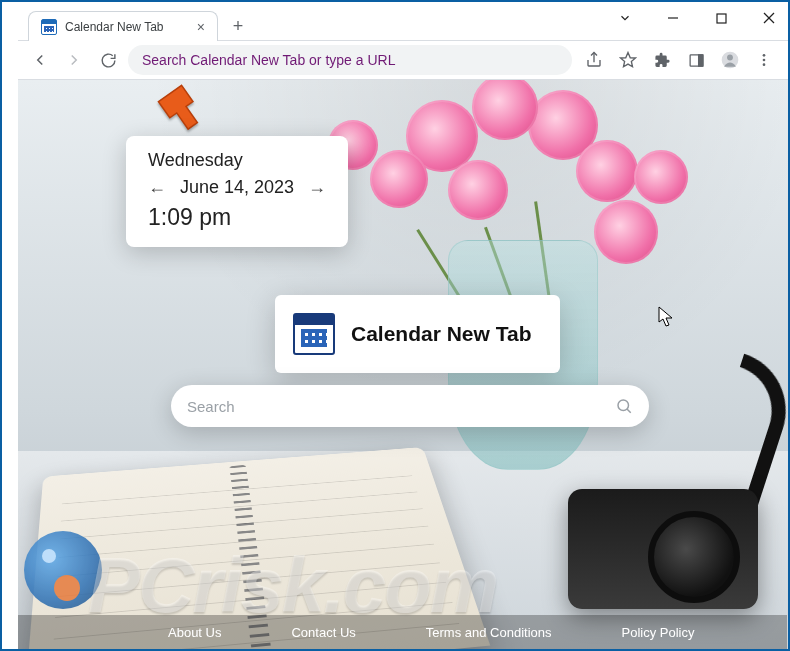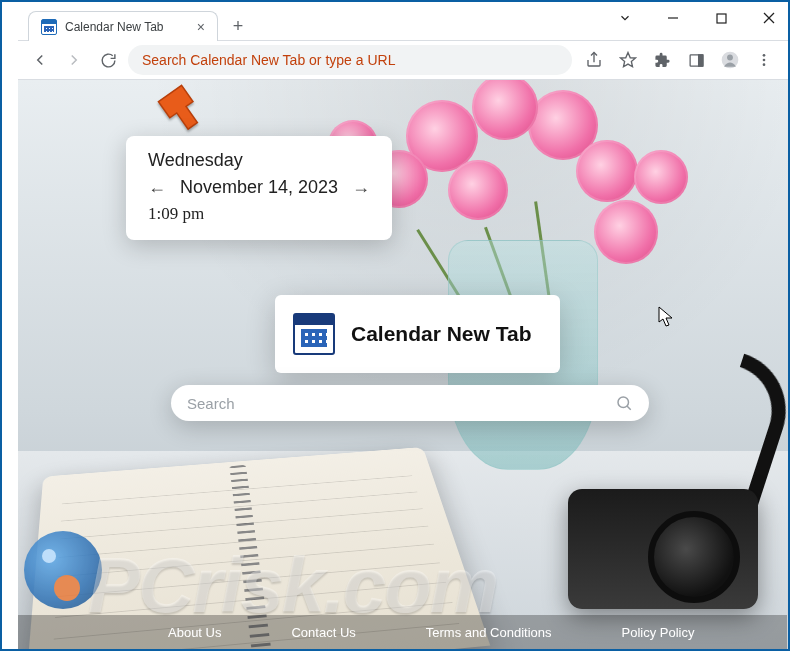--- a/index.html
+++ b/index.html
@@ -10,21 +10,21 @@
 .titlebar { height: 38px; background: #fff; display: flex; align-items: flex-end; padding: 0 4px; position: relative; }
 .tab { display: flex; align-items: center; gap: 8px; height: 30px; padding: 0 12px; background: #fff; border: 1px solid #cfd5db; border-bottom: none; border-radius: 8px 8px 0 0; margin-left: 6px; margin-bottom: -1px; font-size: 12px; color: #3c4043; min-width: 190px; }
 .tab-close { margin-left: auto; color: #5f6368; font-size: 14px; line-height: 1; cursor: pointer; }
 .newtab { width: 28px; height: 28px; display: flex; align-items: center; justify-content: center; color: #5f6368; font-size: 18px; cursor: pointer; margin-left: 6px; }
 .wincontrols { position: absolute; right: 4px; top: 4px; display: flex; gap: 18px; align-items: center; }
 .wincontrols div { width: 30px; height: 24px; display: flex; align-items: center; justify-content: center; color: #222; cursor: pointer; }
 
 .navbar { height: 40px; background: #fff; border-top: 1px solid #d9dde2; border-bottom: 1px solid #d9dde2; display: flex; align-items: center; padding: 0 8px; gap: 6px; }
 .navbtn { width: 28px; height: 28px; display: flex; align-items: center; justify-content: center; color: #5f6368; border-radius: 50%; cursor: pointer; }
 .navbtn.disabled { color: #b9bcc0; }
-.omnibox { flex: 1; height: 30px; background: #f1f3f4; border-radius: 15px; display: flex; align-items: center; padding: 0 14px; color: #c2410c; font-size: 14px; position: relative; }
+.omnibox { flex: 1; height: 30px; background: #f1f3f4; border-radius: 15px; display: flex; align-items: center; padding: 0 14px; color: #701a75; font-size: 14px; position: relative; }
 .actions { display: flex; align-items: center; gap: 14px; padding: 0 6px; }
 .actions .ic { width: 20px; height: 20px; color: #5f6368; display: flex; align-items: center; justify-content: center; cursor: pointer; }
 
 .content { flex: 1; position: relative; overflow: hidden; }
 
 
 .bg { position: absolute; inset: 0; background: linear-gradient(180deg, #e9eef1 0%, #cfd7dc 58%, #b6bfc6 100%); }
 .wall-shadow { position: absolute; left: 0; right: 0; top: 0; height: 300px; background: radial-gradient(circle at 60% 0%, rgba(0,0,0,0.08), transparent 60%); }
 .table { position: absolute; left: -40px; right: -40px; top: 350px; bottom: -60px; background: linear-gradient(180deg, #e4e8eb 0%, #c9d1d7 100%); transform: perspective(600px) rotateX(22deg); border-top: 2px solid rgba(255,255,255,0.5); }
 .vase { position: absolute; right: 190px; top: 160px; width: 150px; height: 230px; background: linear-gradient(180deg, rgba(185,225,225,0.45), rgba(120,185,185,0.55)); border-radius: 20px 20px 60px 60px / 20px 20px 90px 90px; border: 1px solid rgba(150,200,200,0.5); }
@@ -36,29 +36,29 @@
 .planner::before { content:""; position:absolute; left: 48%; top: 6px; bottom: 6px; width: 18px; background: repeating-linear-gradient(180deg, #888 0 3px, transparent 3px 10px); border-radius: 4px; }
 .planner-lines { position:absolute; inset: 18px 22px 18px 22px; background: repeating-linear-gradient(180deg, transparent 0 22px, rgba(0,0,0,0.12) 22px 23px); }
 .camera { position: absolute; right: 30px; bottom: 40px; width: 190px; height: 120px; background: linear-gradient(180deg, #1b1b1b, #3a3a3a); border-radius: 14px; box-shadow: 0 8px 24px rgba(0,0,0,0.4); }
 .camera::before { content:""; position:absolute; right: 18px; top: 22px; width: 80px; height: 80px; border-radius: 50%; background: radial-gradient(circle at 40% 40%, #4a4a4a, #111 70%); border: 6px solid #0d0d0d; }
 .strap { position:absolute; right: 10px; bottom: 130px; width: 60px; height: 160px; border: 14px solid #111; border-left: none; border-bottom: none; border-radius: 0 60px 0 0; transform: rotate(18deg); }
 
 .date-widget { position: absolute; left: 108px; top: 56px; background: #fff; border-radius: 8px; padding: 14px 22px 16px; box-shadow: 0 6px 24px rgba(0,0,0,0.2); text-align: left; color: #222; }
 .date-widget .day { font-size: 18px; margin-bottom: 6px; }
 .date-widget .row { display: flex; align-items: center; gap: 14px; font-size: 18px; margin-bottom: 6px; }
 .date-widget .arrow { color: #444; cursor: pointer; font-size: 18px; }
-.date-widget .time { font-size: 17px; font-family: Liberation Serif, serif; }
+.date-widget .time { font-size: 23px; }
 
 .brand-card { position: absolute; left: 257px; top: 215px; background: #fff; border-radius: 6px; padding: 18px 28px 18px 18px; display: flex; align-items: center; gap: 16px; box-shadow: 0 8px 30px rgba(0,0,0,0.2); }
 .brand-card .title { font-size: 21px; font-weight: 700; color: #111; }
 .cal-ic { width: 42px; height: 42px; border: 2px solid #183a7a; border-radius: 3px; position: relative; background: #fff; }
 .cal-ic::before { content:""; position:absolute; left:0; right:0; top:0; height:10px; background:#183a7a; }
 .cal-ic::after { content:""; position:absolute; left:6px; right:6px; top:14px; bottom:6px; background: repeating-linear-gradient(90deg,#2a64b8 0 4px, transparent 4px 7px), repeating-linear-gradient(180deg,#2a64b8 0 4px, transparent 4px 7px); }
 
-.searchbar { position: absolute; left: 153px; top: 305px; width: 478px; height: 36px; background: #fff; border-radius: 21px; box-shadow: 0 6px 24px rgba(0,0,0,0.2); display: flex; align-items: center; padding: 0 16px; }
+.searchbar { position: absolute; left: 153px; top: 305px; width: 478px; height: 42px; background: #fff; border-radius: 21px; box-shadow: 0 6px 24px rgba(0,0,0,0.2); display: flex; align-items: center; padding: 0 16px; }
 .searchbar input { flex: 1; border: none; outline: none; font-size: 15px; color: #333; background: transparent; }
 .searchbar input::placeholder { color: #9aa0a6; }
 .search-ic { color: #9aa0a6; }
 
 .footer { position: absolute; left: 0; right: 1px; bottom: 0; height: 34px; background: rgba(0,0,0,0.28); display: flex; align-items: center; gap: 70px; padding: 0 0 0 150px; }
 .footer a { color: #fff; font-size: 13px; text-decoration: none; cursor: pointer; }
 
 .pointer-arrow { position: absolute; left: 137px; top: 4px; width: 56px; height: 56px; }
 .pointer-arrow svg { filter: drop-shadow(0 2px 1px rgba(0,0,0,0.3)); }
 
@@ -201,21 +201,21 @@
     <div class="pointer-arrow">
       <svg width="56" height="56" viewBox="0 0 56 56">
         <polygon points="22,2 36,16 30,22 44,36 36,44 22,30 16,36 2,22" fill="#e85c1a" stroke="#b83f0a" stroke-width="1.5" transform="rotate(10 28 28)"></polygon>
       </svg>
     </div>
 
     <div class="date-widget">
       <div class="day">Wednesday</div>
       <div class="row">
         <span class="arrow">←</span>
-        <span>November 14, 2023</span>
+        <span>June 14, 2023</span>
         <span class="arrow">→</span>
       </div>
       <div class="time">1:09 pm</div>
     </div>
 
     <div class="brand-card">
       <div class="cal-ic"></div>
       <div class="title">Calendar New Tab</div>
     </div>
 

